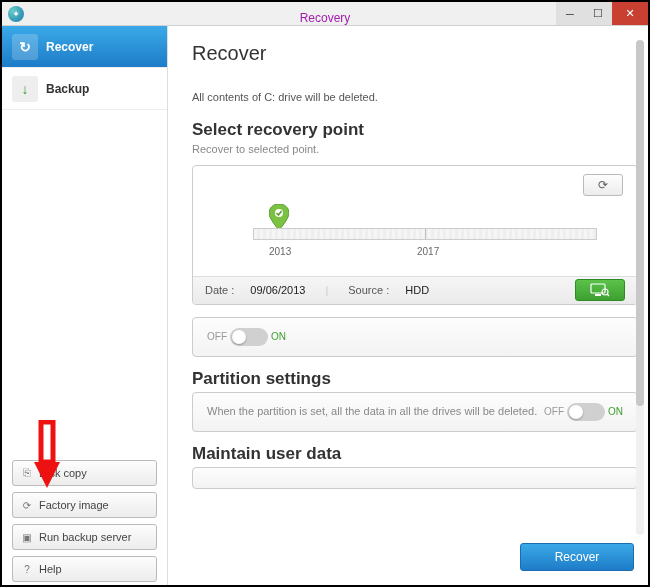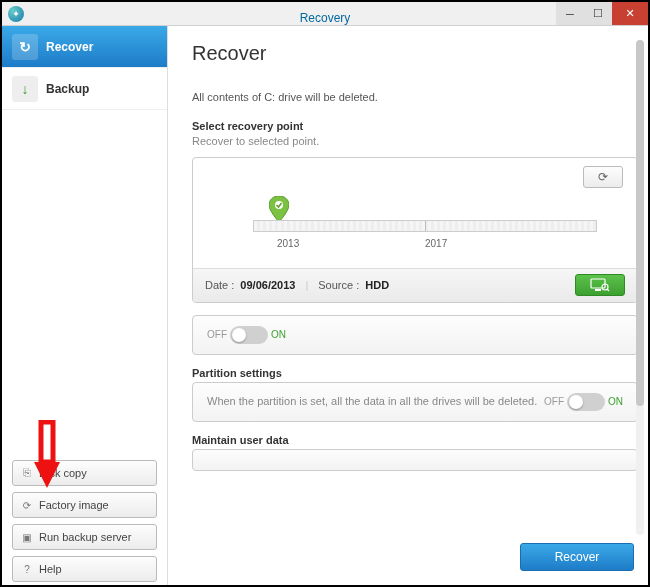--- a/index.html
+++ b/index.html
@@ -1,20 +1,20 @@
 <!DOCTYPE html>
 <html><head>
 <meta charset="utf-8">
 <style>
 * { margin: 0; padding: 0; box-sizing: border-box; font-family: "Segoe UI", Tahoma, sans-serif; }
 body { width: 650px; height: 587px; overflow: hidden; border: 2px solid #000; position: relative; background: #fff; }
 
 .titlebar { height: 24px; background: #f0f0f0; display: flex; align-items: center; position: relative; border-bottom: 1px solid #d0d0d0; }
 .titlebar .app-icon { width: 16px; height: 16px; margin-left: 6px; background: radial-gradient(circle at 30% 30%, #6cc, #1a7aa8); border-radius: 50%; display:flex; align-items:center; justify-content:center; color:#fff; font-size:9px; }
-.titlebar .title { position: absolute; left: 50%; transform: translateX(-50%); font-size: 12px; color: #0369a1; margin-top: 9px; }
+.titlebar .title { position: absolute; left: 50%; transform: translateX(-50%); font-size: 12px; color: #a21caf; margin-top: 9px; }
 .winbtns { position: absolute; right: 0; top: 0; display: flex; height: 100%; }
 .winbtn { width: 28px; height: 100%; display: flex; align-items: center; justify-content: center; font-size: 11px; }
 .winbtn.min, .winbtn.max { background: #e0e0e0; color: #333; }
 .winbtn.close { background: #c84031; color: #fff; width: 36px; }
 
 .frame { display: flex; height: calc(100% - 24px); }
 
 .sidebar { width: 166px; background: #fff; border-right: 1px solid #ddd; display: flex; flex-direction: column; }
 .nav-item { display: flex; align-items: center; height: 42px; padding-left: 10px; font-size: 12px; font-weight: 600; color: #333; border-bottom: 1px solid #eee; cursor: pointer; gap: 8px; }
 .nav-item.active { background: linear-gradient(#3aa9e8, #1e7cc8); color: #fff; }
@@ -28,35 +28,35 @@
 
 .red-arrow { position: absolute; left: 30px; top: 418px; pointer-events: none; }
 
 .main { flex: 1; position: relative; background: #fff; padding: 16px 10px 14px 24px; display: flex; flex-direction: column; }
 .scrollbar { position: absolute; right: 4px; top: 14px; bottom: 50px; width: 8px; background: #f0f0f0; border-radius: 4px; }
 .scroll-thumb { position: absolute; left: 0; right: 0; top: 0; height: 74%; background: #c8c8c8; border-radius: 4px; }
 
 h1 { font-size: 20px; font-weight: 400; color: #333; margin-bottom: 10px; }
 .desc { font-size: 11px; color: #555; line-height: 1.4; margin-bottom: 14px; padding-right: 20px; }
 
-.sect-title { font-size: 11px; font-weight: 700; color: #333; margin-bottom: 3px; }
+.sect-title { font-size: 17px; font-weight: 700; color: #333; margin-bottom: 3px; }
 .sect-sub { font-size: 11px; color: #888; margin-bottom: 10px; }
 
 .panel { border: 1px solid #ccc; border-radius: 4px; background: #fff; margin-bottom: 12px; overflow: hidden; }
 
 .timeline-body { height: 110px; position: relative; }
 .refresh-btn { position: absolute; right: 14px; top: 8px; width: 40px; height: 22px; border: 1px solid #bbb; border-radius: 3px; background: linear-gradient(#fdfdfd,#ececec); display:flex; align-items:center; justify-content:center; font-size:12px; color:#666; cursor:pointer; }
 .track { position: absolute; left: 60px; right: 40px; top: 62px; height: 12px; border: 1px solid #ccc; background: repeating-linear-gradient(90deg,#f5f5f5 0 3px,#eee 3px 6px); }
 .track .seg { position:absolute; top:0; bottom:0; width:1px; background:#bbb; }
 .pin { position: absolute; top: 38px; left: 76px; }
-.yr { position: absolute; top: 80px; font-size: 10px; color: #666; margin-left: 8px; }
+.yr { position: absolute; top: 80px; font-size: 10px; color: #666; }
 
-.info-bar { background: linear-gradient(#f6f6f6,#eaeaea); border-top: 1px solid #ddd; height: 34px; display: flex; align-items: center; padding: 0 12px; font-size: 11px; color: #555; gap: 6px; }
+.info-bar { background: linear-gradient(#f6f6f6,#eaeaea); border-top: 1px solid #ddd; height: 28px; display: flex; align-items: center; padding: 0 12px; font-size: 11px; color: #555; gap: 16px; }
 .info-bar .sep { color: #ccc; margin: 0 4px; }
-.info-bar .val { color: #222; font-weight: 700; }
+.info-bar .val { color: #222; font-weight: 400; }
 .preview-btn { margin-left: auto; width: 50px; height: 22px; background: linear-gradient(#5cc24a,#3ca030); border: 1px solid #2e8a24; border-radius: 3px; display:flex; align-items:center; justify-content:center; cursor:pointer; }
 
 .row-panel { display: flex; align-items: center; padding: 10px 14px; font-size: 11px; color: #888; background: linear-gradient(#fdfdfd,#f3f3f3); }
 .row-text { flex: 1; line-height: 1.4; }
 .toggle-wrap { display: flex; align-items: center; gap: 3px; font-size: 10px; }
 .off-lbl { color: #999; }
 .on-lbl { color: #3ca030; font-weight: 400; }
 .toggle { width: 38px; height: 18px; background: #d0d0d0; border-radius: 9px; position: relative; cursor:pointer; }
 .toggle .knob { position: absolute; left: 2px; top: 2px; width: 14px; height: 14px; background: #fff; border-radius: 50%; box-shadow: 0 1px 2px rgba(0,0,0,.3); }
 

